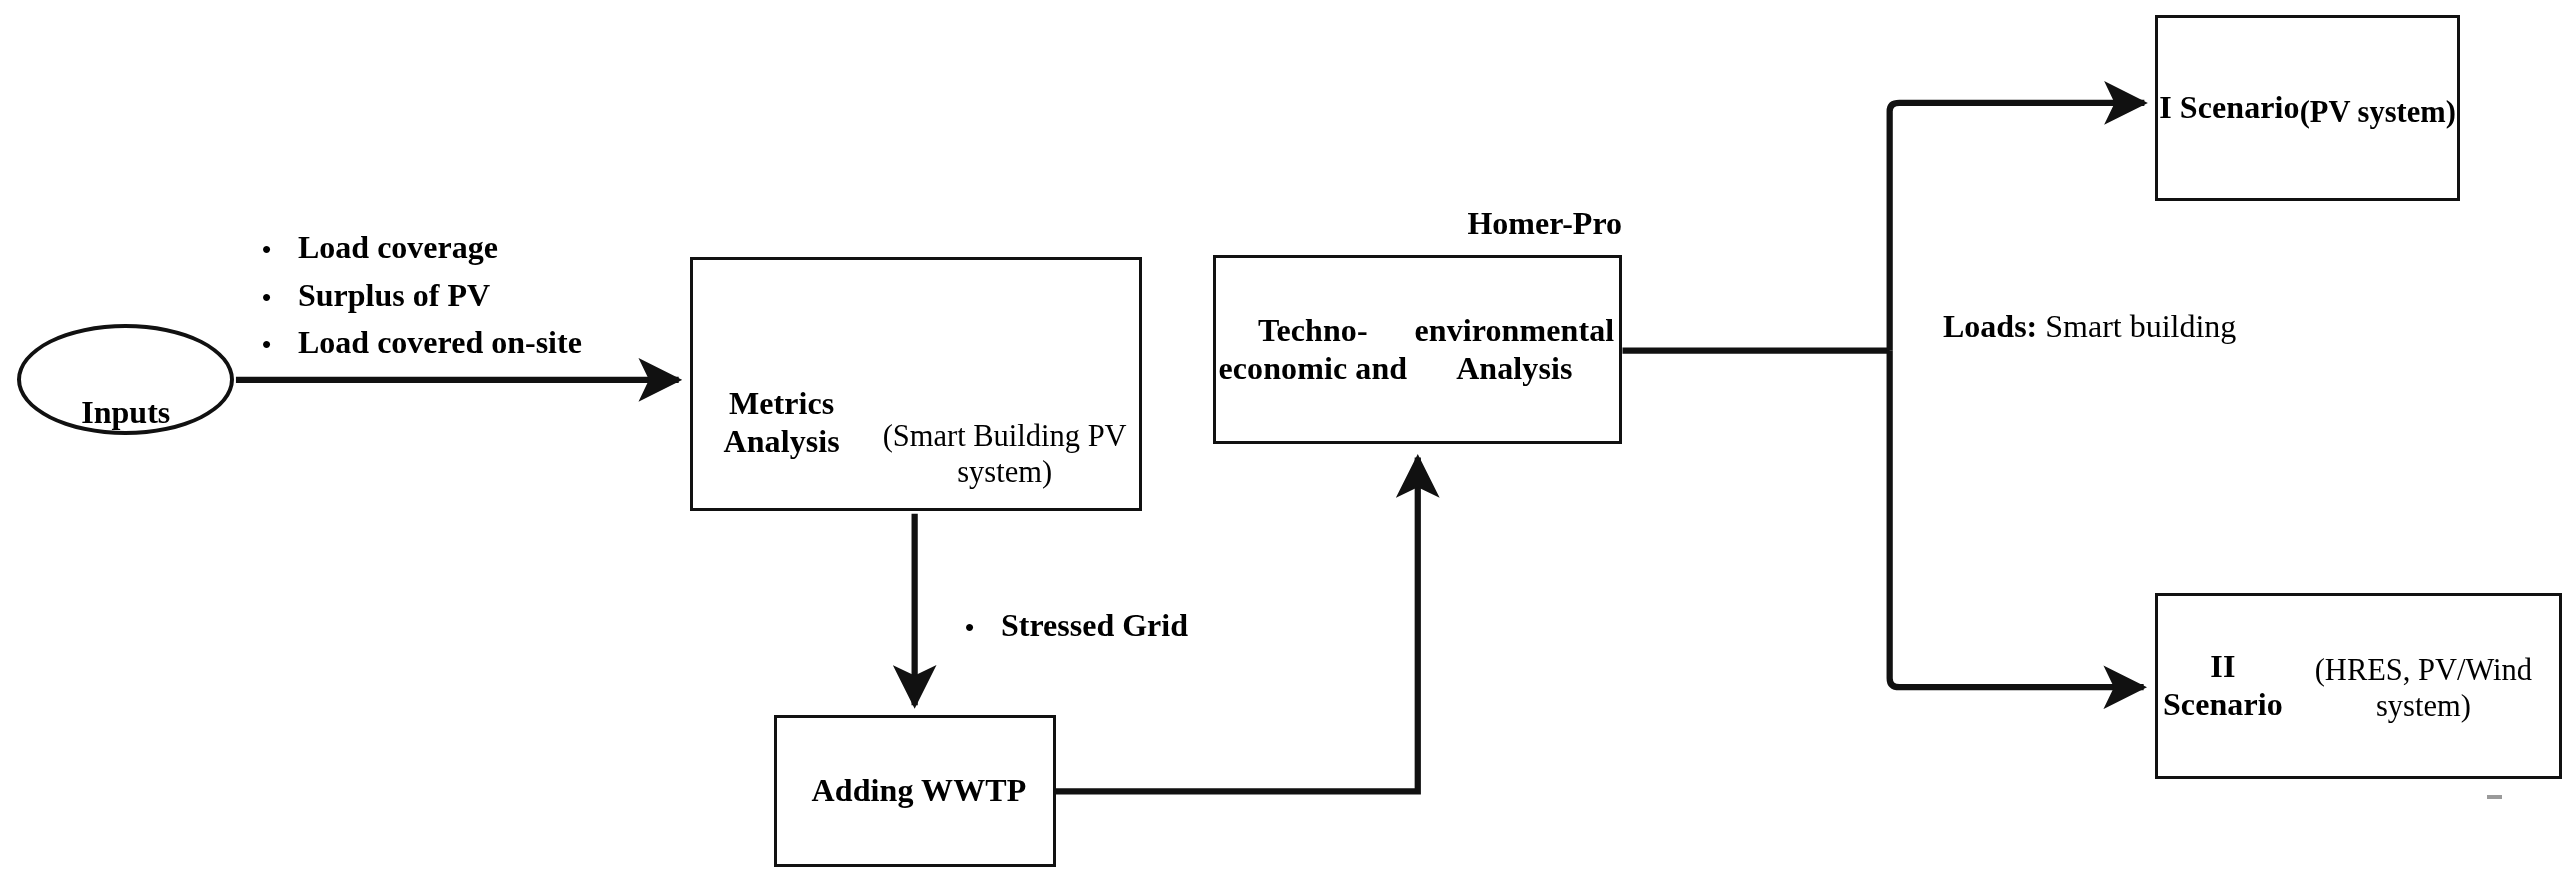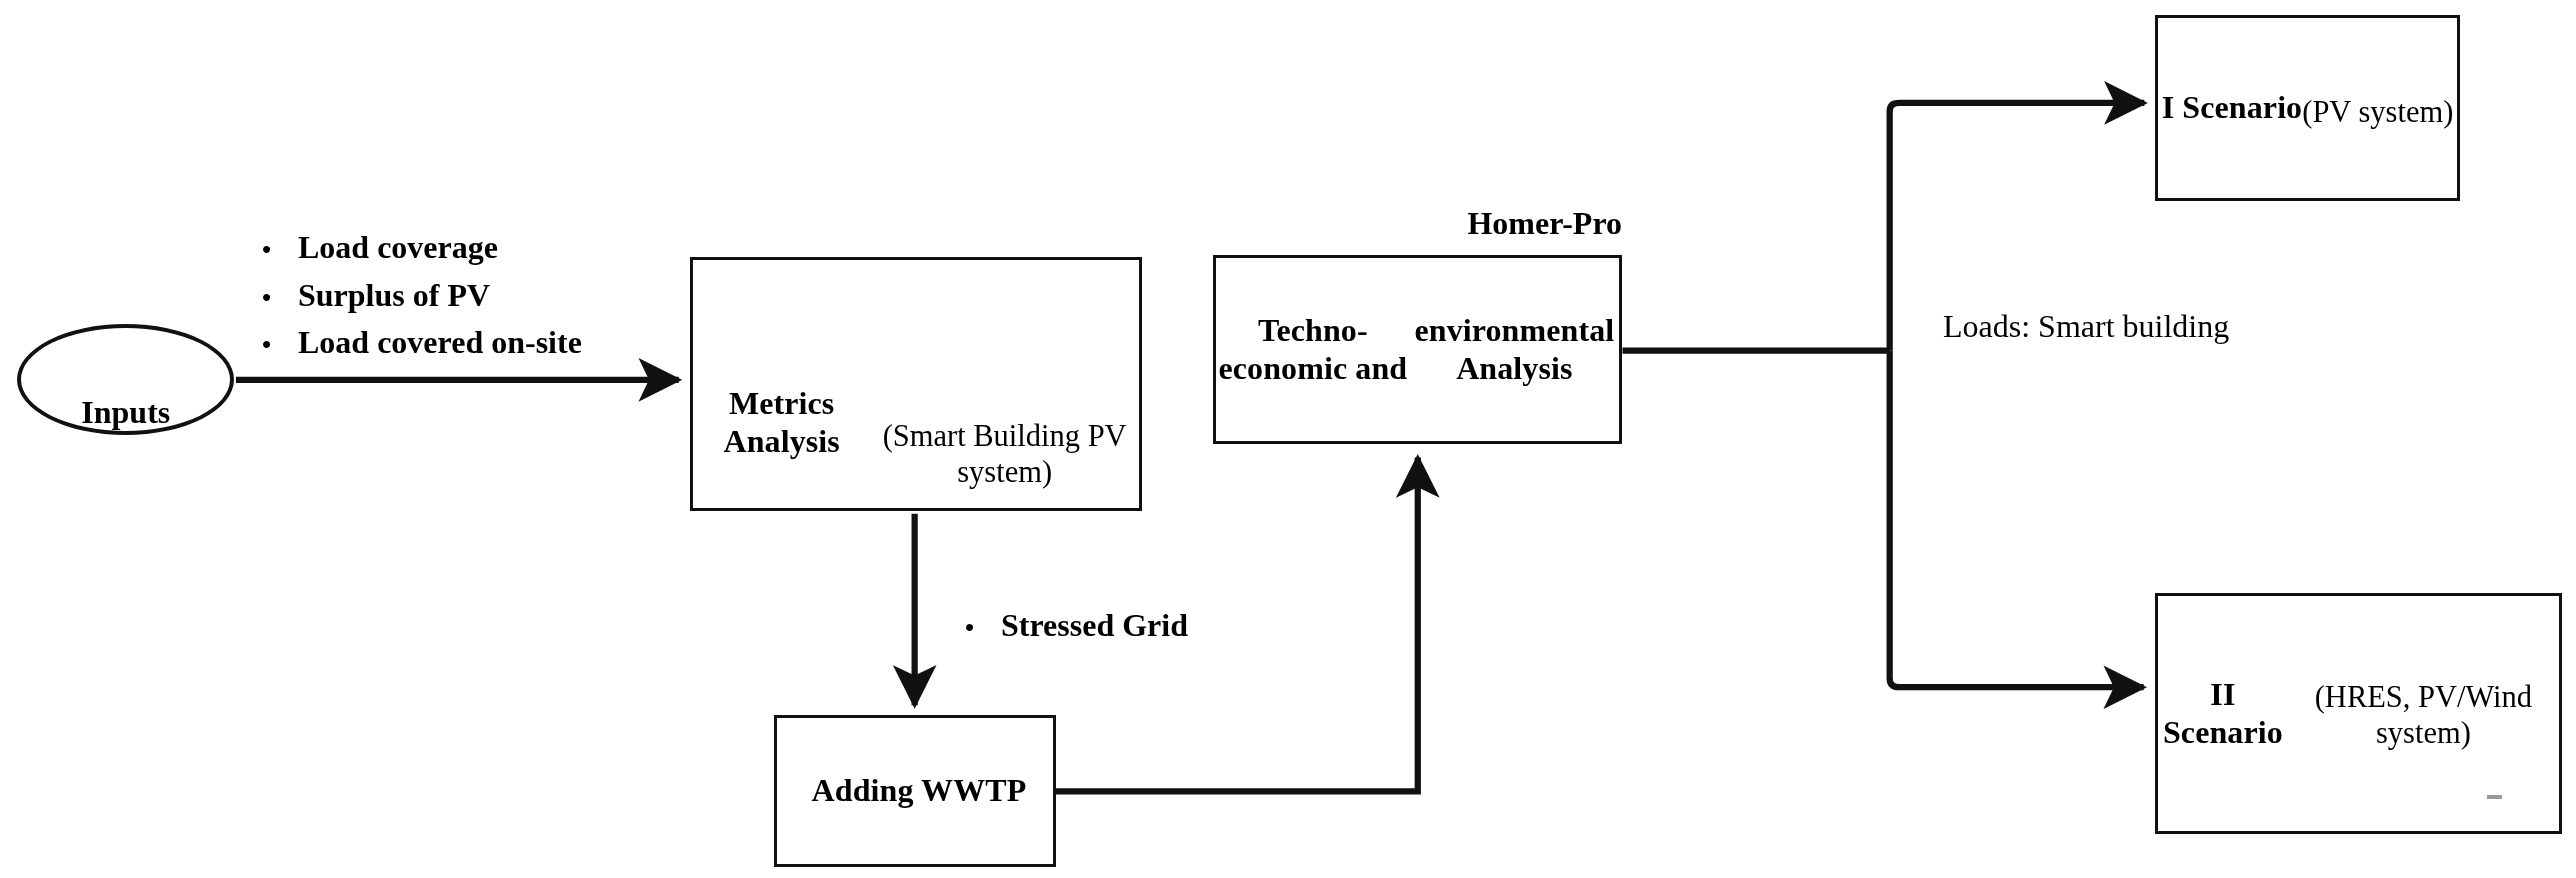--- a/index.html
+++ b/index.html
@@ -60,24 +60,24 @@
   #node-techno .title { font-size: 32px; }
 
   #node-wwtp {
     left: 774px; top: 715px; width: 282px; height: 152px; padding-left: 8px;
   }
   #node-wwtp .title { font-size: 32px; }
 
   #node-scenario-1 {
     left: 2155px; top: 14.6px; width: 305px; height: 186px;
   }
-  #node-scenario-1 .sub { margin-top: 11px; }
+  #node-scenario-1 .sub { margin-top: 11px; font-weight: bold; }
 
   #node-scenario-2 {
-    left: 2155px; top: 593px; width: 407px; height: 241px;
+    left: 2155px; top: 593px; width: 407px; height: 186px;
   }
   #node-scenario-2 .sub { margin-top: 5.6px; }
 
   
   #node-inputs {
     position: absolute;
     left: 17.3px; top: 324px; width: 217px; height: 111px;
     box-sizing: border-box;
     border: 4.2px solid #111111;
     border-radius: 50%;
@@ -136,21 +136,21 @@
     white-space: nowrap;
   }
   #label-loads {
     position: absolute;
     left: 1943px;
     top: 305px;
     width: 389px;
     font-size: 32px;
     line-height: 1.32;
   }
-  #label-loads .strong { font-weight: normal; }
+  #label-loads .strong { font-weight: bold; }
 
   #stray-dash {
     position: absolute;
     left: 2487px;
     top: 795px;
     width: 15.3px;
     height: 3.5px;
     background: #9a9a9a;
   }
 </style>

